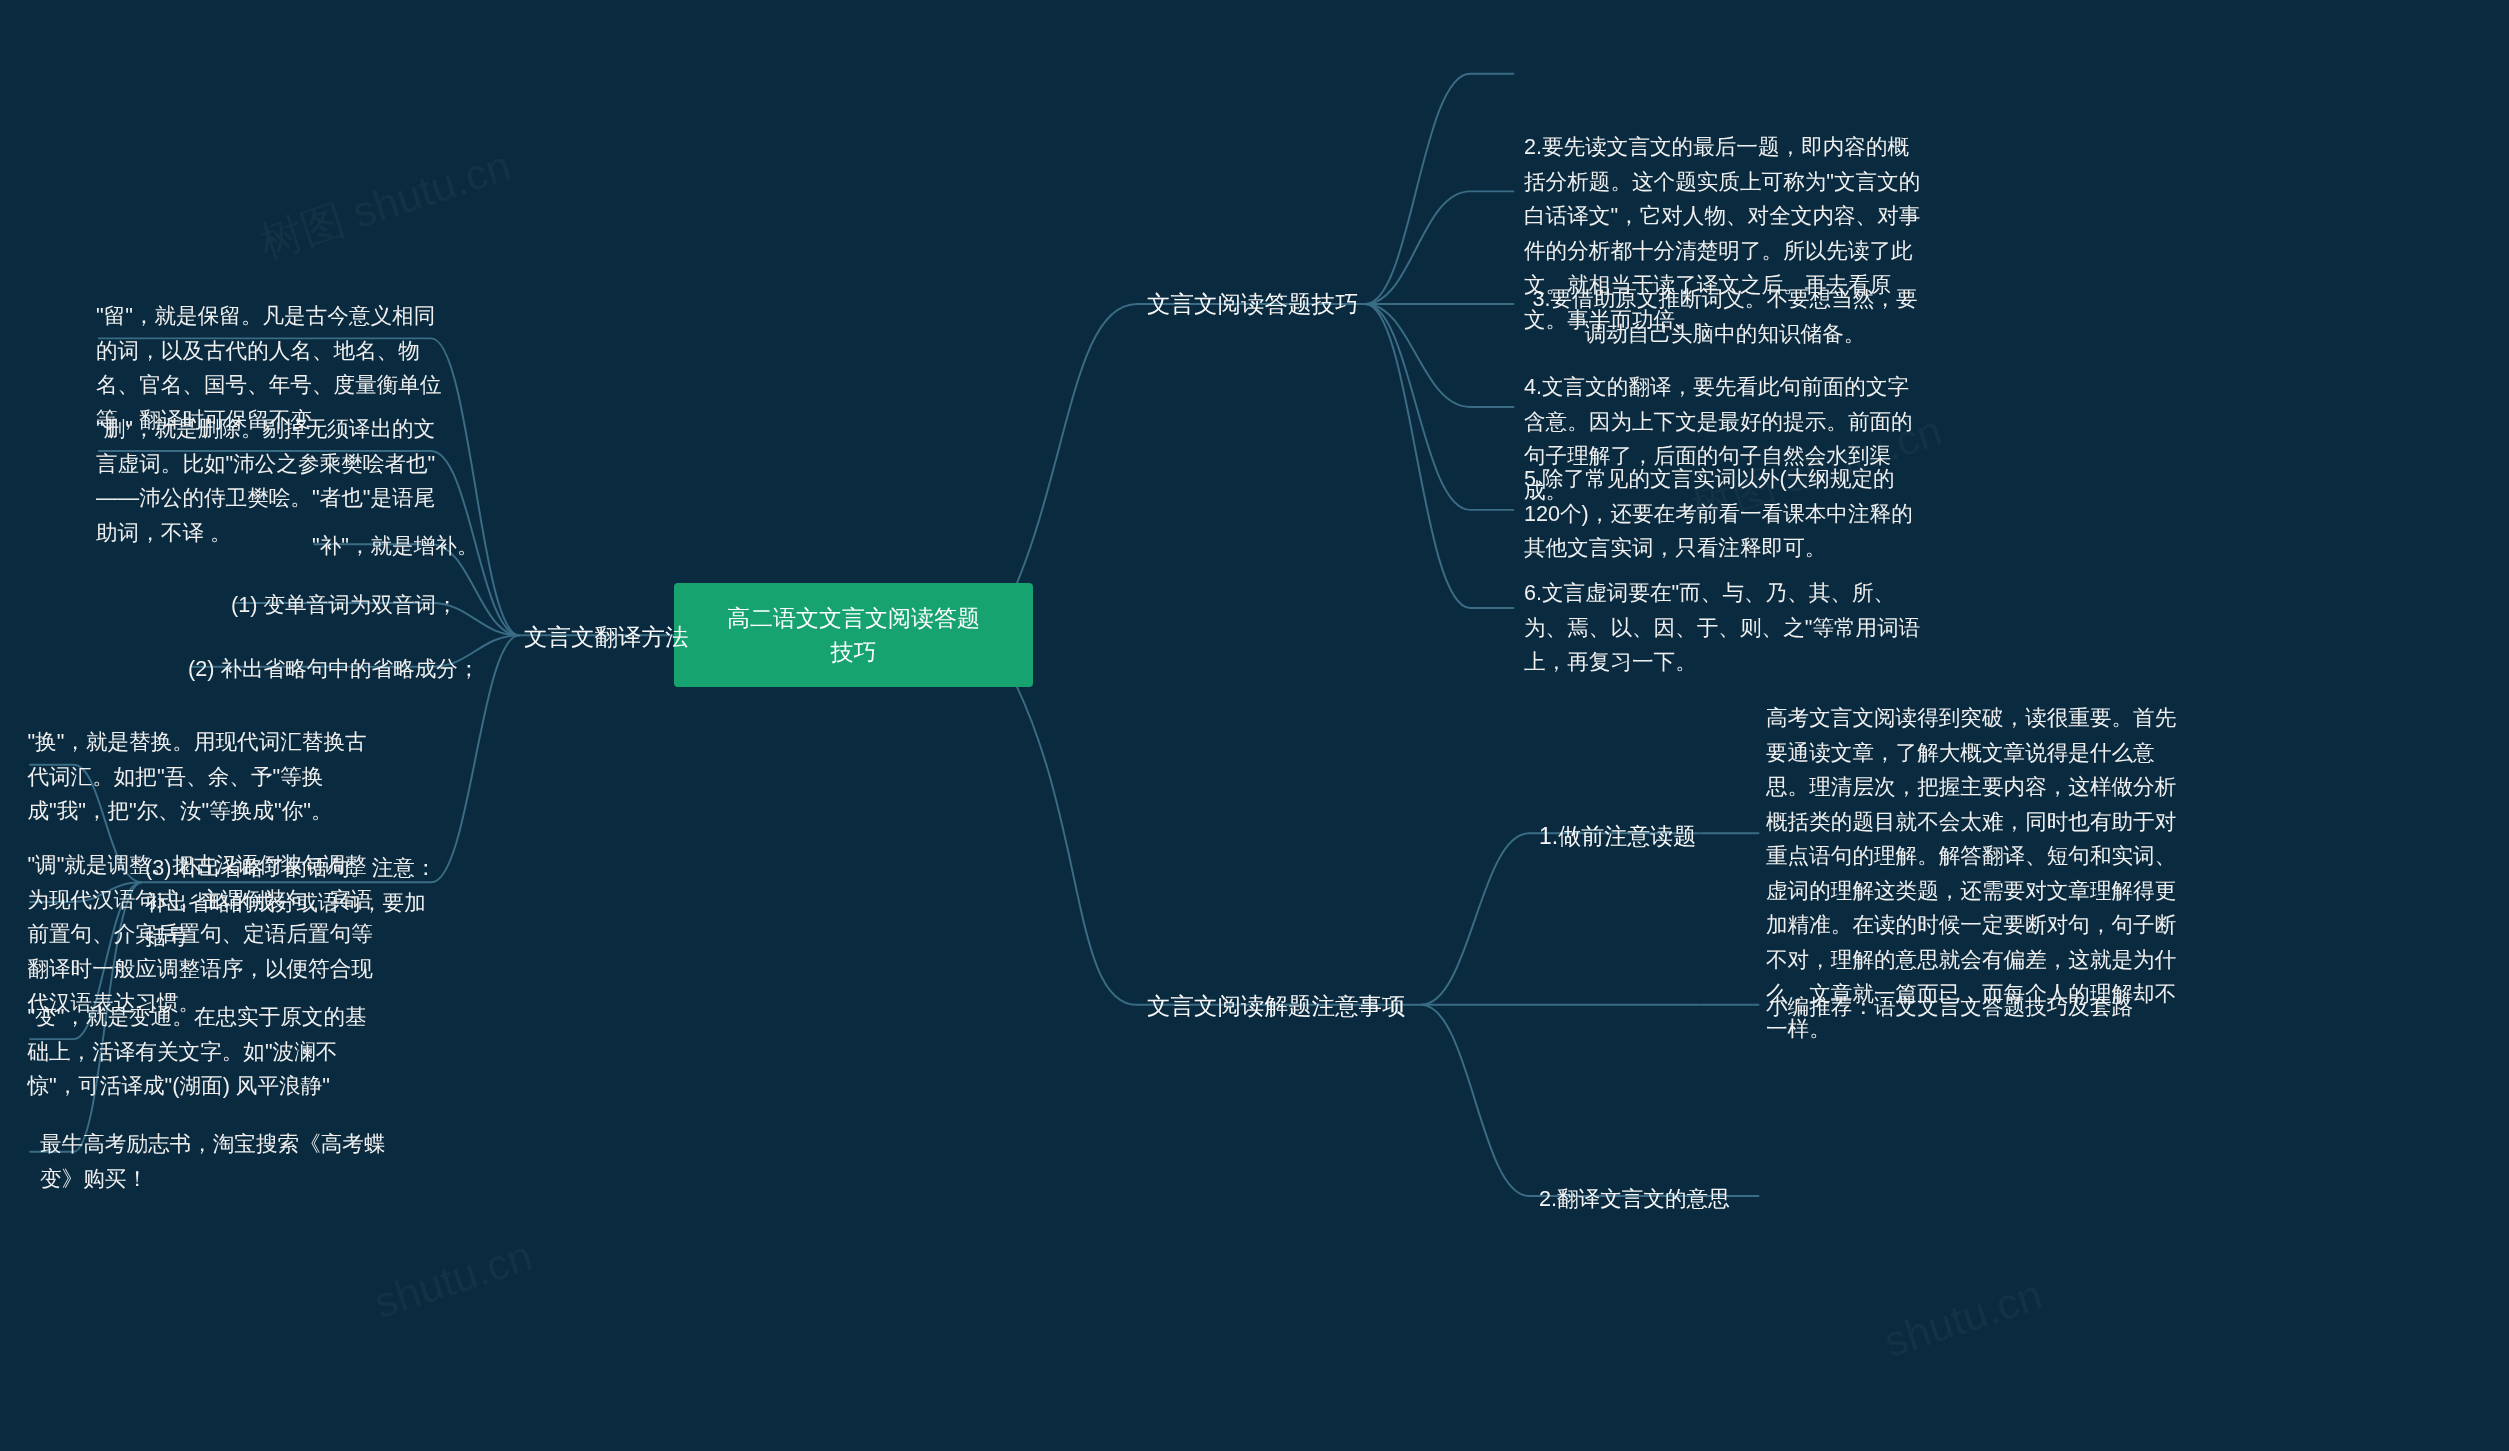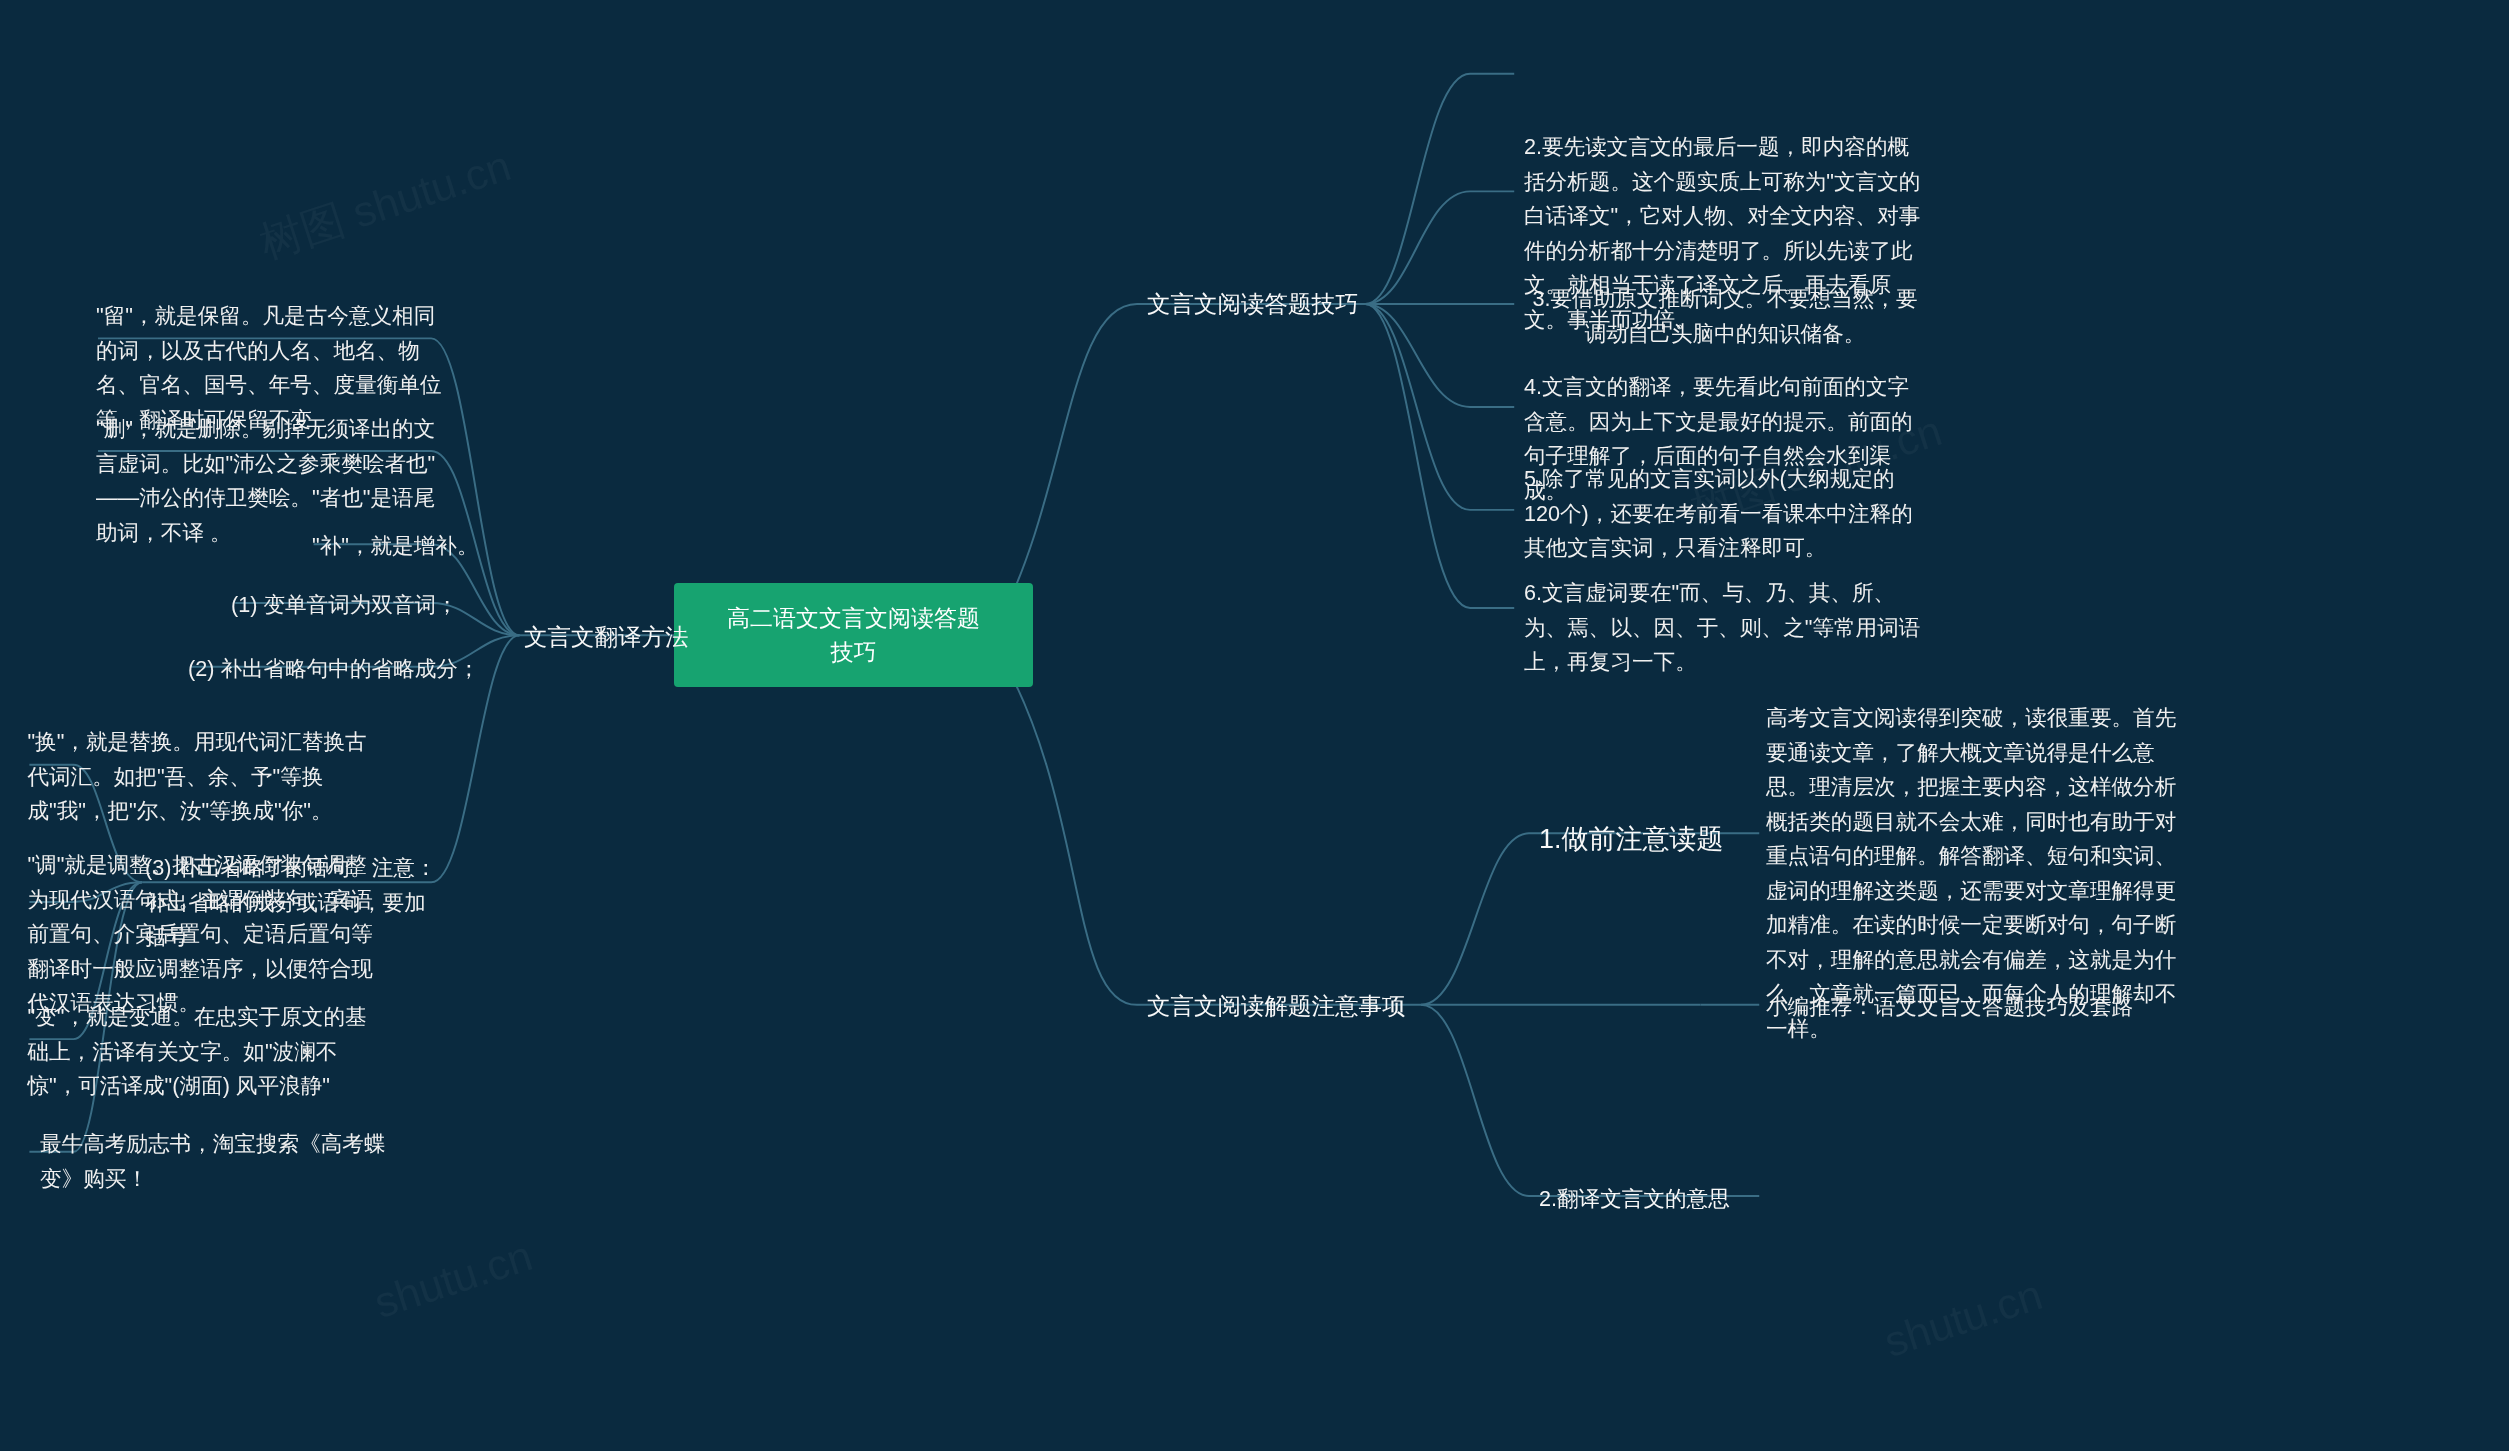--- a/index.html
+++ b/index.html
@@ -125,21 +125,21 @@
   <div class="node branch-label" style="left:1147px; top:286px;">文言文阅读答题技巧</div>
 
   <div class="node leaf" style="left:1524px; top:130px;">2.要先读文言文的最后一题，即内容的概括分析题。这个题实质上可称为"文言文的白话译文"，它对人物、对全文内容、对事件的分析都十分清楚明了。所以先读了此文。就相当于读了译文之后。再去看原文。事半而功倍。</div>
   <div class="node leaf" style="left:1524px; top:282px;text-align:center;">3.要借助原文推断词义。不要想当然，要调动自己头脑中的知识储备。</div>
   <div class="node leaf" style="left:1524px; top:370px;">4.文言文的翻译，要先看此句前面的文字含意。因为上下文是最好的提示。前面的句子理解了，后面的句子自然会水到渠成。</div>
   <div class="node leaf" style="left:1524px; top:462px;">5.除了常见的文言实词以外(大纲规定的120个)，还要在考前看一看课本中注释的其他文言实词，只看注释即可。</div>
   <div class="node leaf" style="left:1524px; top:576px;">6.文言虚词要在"而、与、乃、其、所、为、焉、以、因、于、则、之"等常用词语上，再复习一下。</div>
 
   <div class="node branch-label" style="left:1147px; top:988px;">文言文阅读解题注意事项</div>
 
-  <div class="node branch-label" style="left:1539px; top:818px; font-size:27px;">1.做前注意读题</div>
+  <div class="node branch-label" style="left:1539px; top:818px; font-size:23px;">1.做前注意读题</div>
   <div class="node leaf-wide" style="left:1766px; top:701px;">高考文言文阅读得到突破，读很重要。首先要通读文章，了解大概文章说得是什么意思。理清层次，把握主要内容，这样做分析概括类的题目就不会太难，同时也有助于对重点语句的理解。解答翻译、短句和实词、虚词的理解这类题，还需要对文章理解得更加精准。在读的时候一定要断对句，句子断不对，理解的意思就会有偏差，这就是为什么，文章就一篇而已，而每个人的理解却不一样。</div>
 
   <div class="node leaf-wide" style="left:1766px; top:990px;">小编推荐：语文文言文答题技巧及套路</div>
 
   <div class="node branch-label" style="left:1539px; top:1182px; font-size:21.6px;">2.翻译文言文的意思</div>
 
   <div class="node branch-label" style="left:524px; top:619px;font-family:Liberation Serif, serif;">文言文翻译方法</div>
 
   <div class="node leaf-narrow" style="left:96px; top:299px; text-align:left;">"留"，就是保留。凡是古今意义相同的词，以及古代的人名、地名、物名、官名、国号、年号、度量衡单位等，翻译时可保留不变</div>
   <div class="node leaf-narrow" style="left:96px; top:412px; text-align:left;">"删"，就是删除。剔掉无须译出的文言虚词。比如"沛公之参乘樊哙者也" ——沛公的侍卫樊哙。"者也"是语尾助词，不译 。</div>

